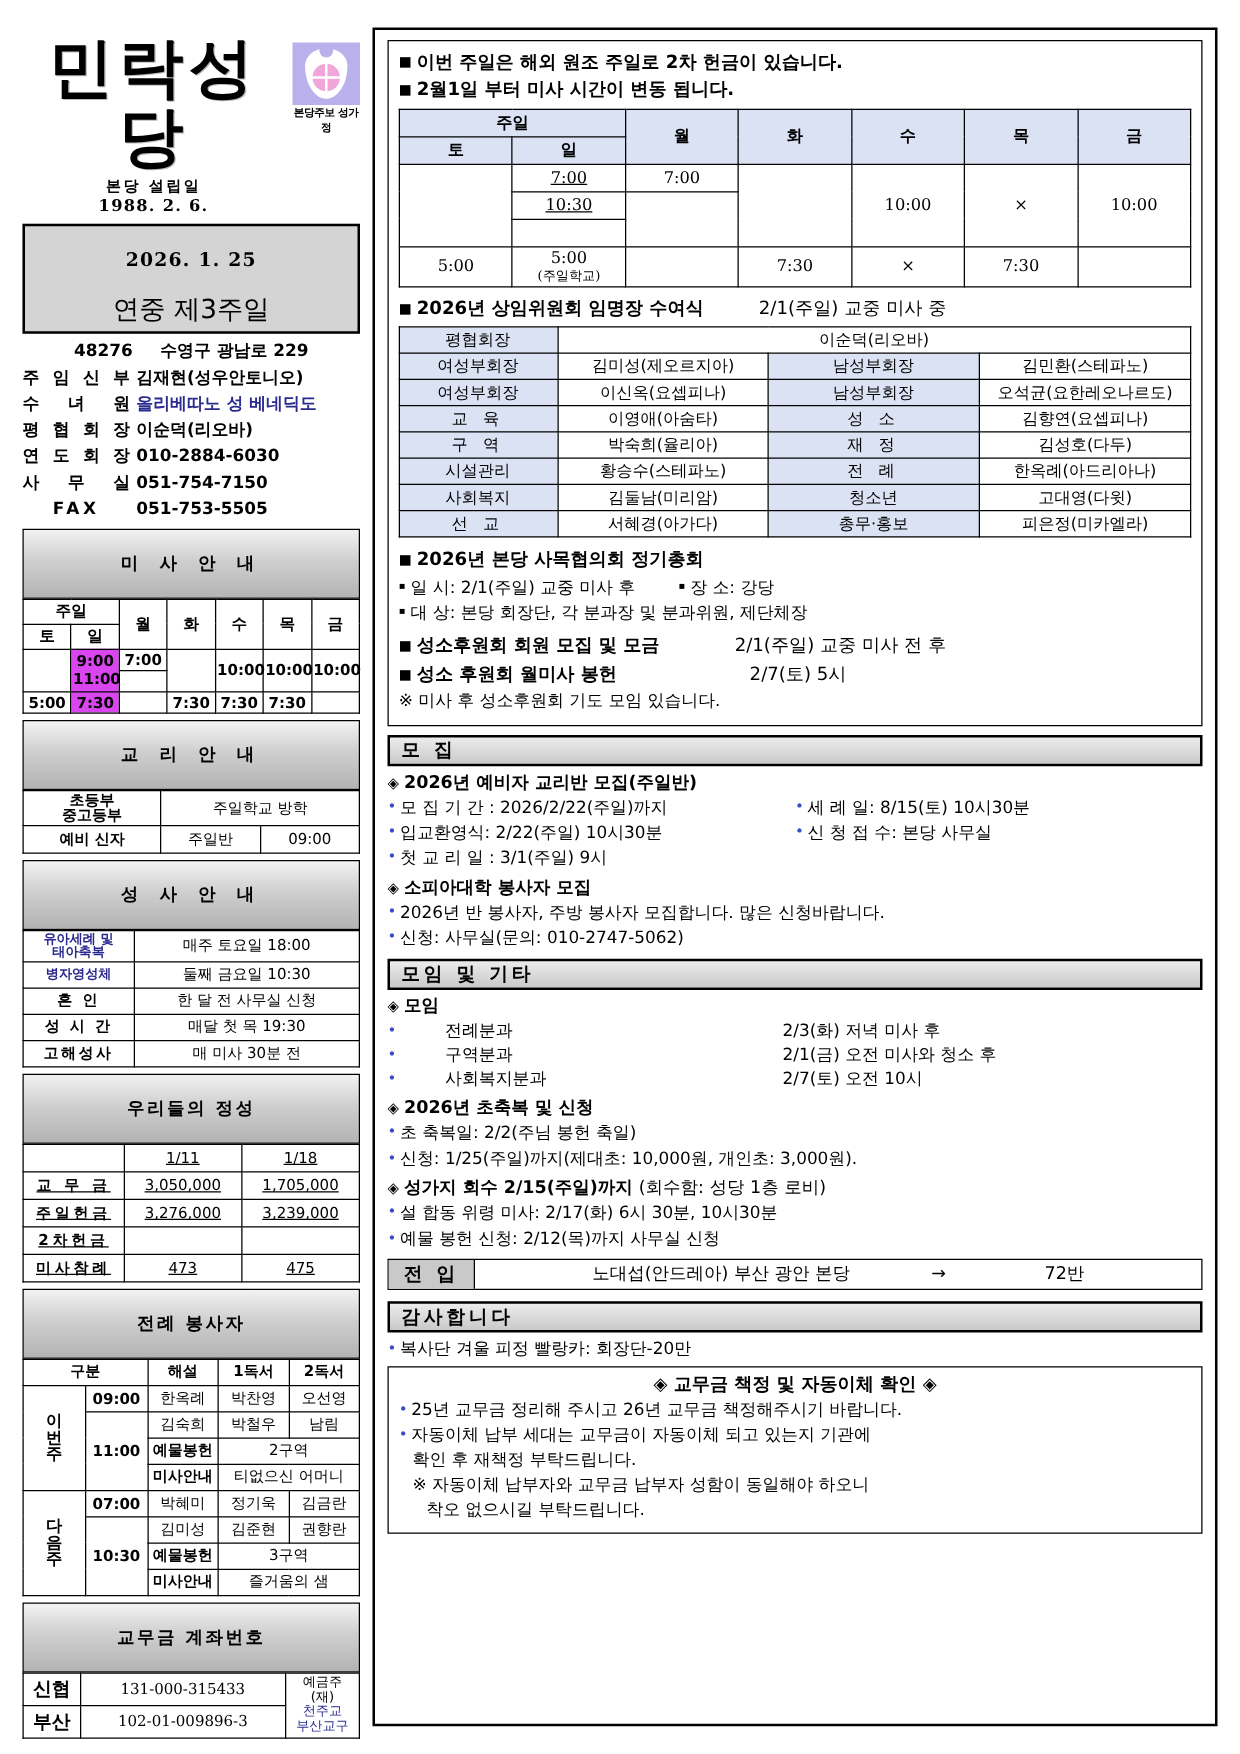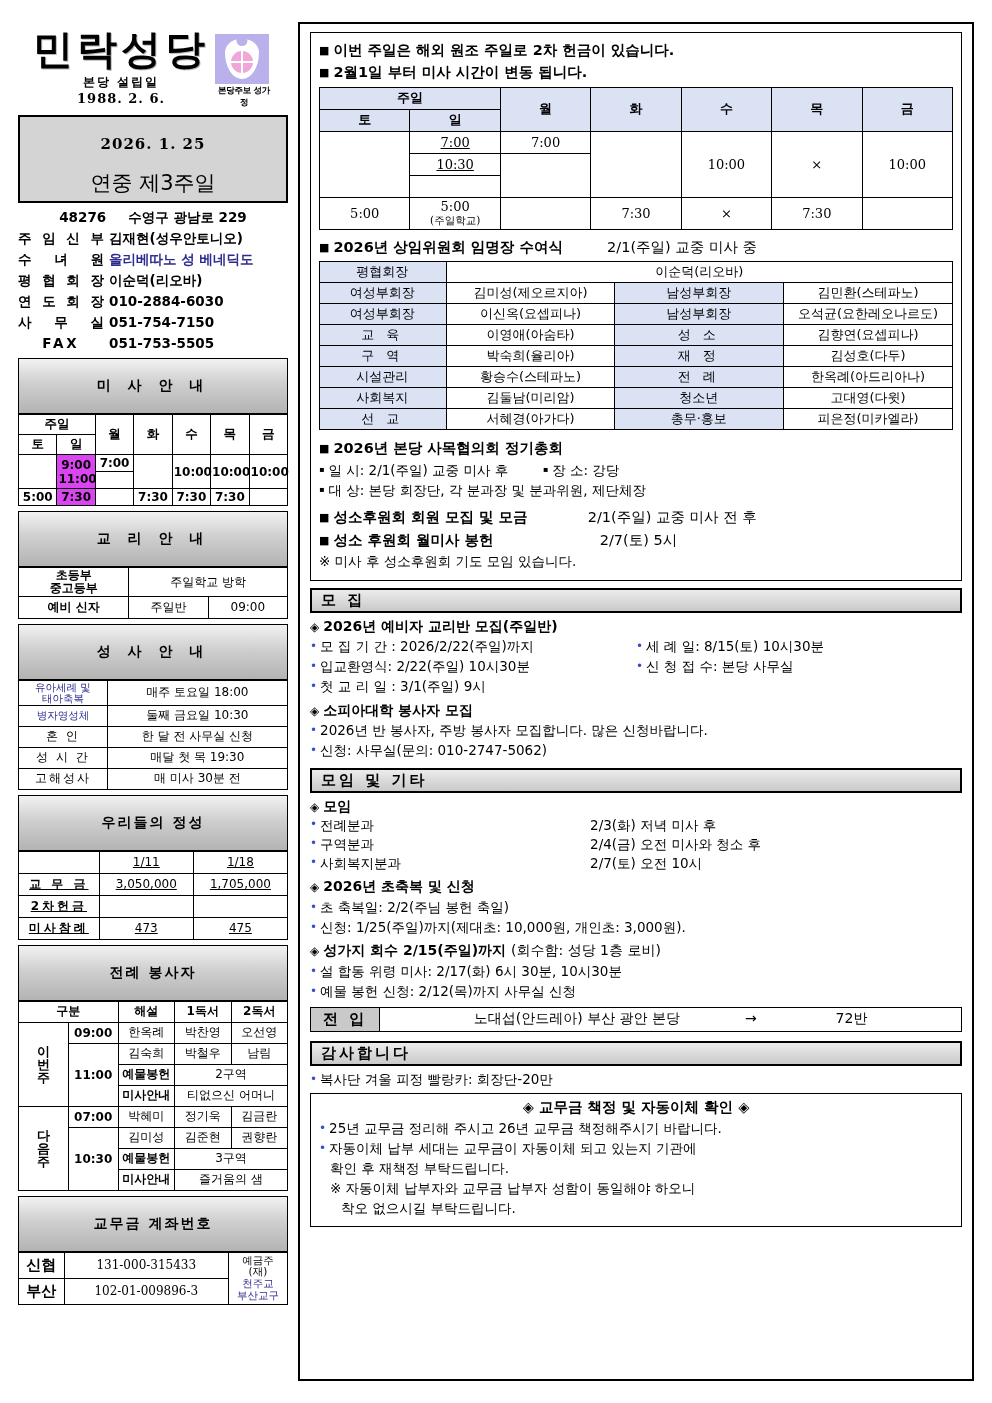--- a/index.html
+++ b/index.html
@@ -12,21 +12,21 @@
     font-size: 13px;
   }
   .page { width:992px; height:1403px; position:relative; padding:22px 18px; display:flex; gap:10px; }
 
   
   .left { width:270px; flex:0 0 270px; }
 
   .masthead { display:flex; align-items:flex-start; justify-content:center; gap:6px; padding-top:6px;}
   .mast-text { text-align:center; }
   .church-name {
-    font-size:40px; font-weight:bold; letter-spacing:4px; line-height:1.05;
+    font-size:52px; font-weight:bold; letter-spacing:4px; line-height:1.05;
     font-family:"DejaVu Serif","Liberation Serif",serif;
     text-shadow:1px 1px 0 #bbb;
   }
   .found-label { font-size:12px; font-weight:bold; letter-spacing:2px; margin-top:4px; }
   .found-date { font-size:13px; font-weight:bold; letter-spacing:1px; font-family:"DejaVu Serif",serif;}
   .logo-wrap { width:58px; text-align:center; padding-top:6px;}
   .logo-box { width:54px; height:50px; background:#b9b0ec; position:relative; }
   .logo-blob { position:absolute; left:50%; top:5px; transform:translateX(-50%); width:34px; height:40px;
     background:#fff; border-radius:46% 46% 50% 50% / 34% 34% 66% 66%; }
   .logo-dot { position:absolute; left:50%; top:1px; transform:translateX(-50%); width:11px; height:11px;
@@ -63,21 +63,21 @@
   
   .masstbl td { height:17px; font-weight:bold; font-size:11.5px;}
   .masstbl .sun-col { background:#d946ef; }
   .masstbl .dotted-top { border-top:1px dotted #555; }
   .masstbl .hdr { font-weight:bold; font-size:12.5px; }
 
   .doctr td { font-weight:bold; font-size:13px; height:22px;}
   .doctr td.val { font-weight:normal; }
 
   .sacr td { font-size:13px; height:21px; }
-  .sacr td.k { font-weight:normal; letter-spacing:2px;}
+  .sacr td.k { font-weight:bold; letter-spacing:2px;}
   .sacr td.k.sm { font-size:10.5px; letter-spacing:0; line-height:1.05;}
 
   .offer td { height:22px; font-size:13px;text-decoration:underline;}
   .offer td.k { font-weight:bold; letter-spacing:3px;}
 
   .serv td { height:21px; font-size:12.5px;}
   .serv td.hdr { font-weight:bold; }
   .serv td.b { font-weight:bold; }
   .serv td.vlabel { font-weight:bold; font-size:13px; line-height:1.0;}
 
@@ -109,21 +109,21 @@
 
   .tag {
     display:inline-block; border:2px solid #000;
     background:linear-gradient(to bottom,#ececec,#c9c9c9);
     font-weight:bold; font-size:15px; padding:1px 9px; letter-spacing:3px; margin:7px 0 3px;
   }
   .diam { color:#000; font-size:12px; margin-right:4px;}
   .dot { color:#3b4cc8; font-size:12px; margin-right:3px; vertical-align:1px;}
   .item { font-size:14px; font-weight:bold; line-height:1.45; }
   .sitem { font-size:13.5px; line-height:1.42; display:flex;}
-  .sitem .lbl { white-space:nowrap; }
+  .sitem .lbl { white-space:nowrap;margin-left:36px; }
   .two-col { display:flex; }
   .two-col > div { flex:1; }
 
   .transfer { display:flex; border:1px solid #000; margin:6px 0 2px; align-items:stretch;}
   .transfer .th { background:#c9c9c9; border-right:1px solid #000; font-weight:bold;
      font-size:15px; letter-spacing:3px; padding:2px 12px; white-space:nowrap;}
   .transfer .tb { flex:1; text-align:center; font-size:14px; padding:2px 0; }
 
   .final-box { border:1px solid #000; padding:4px 8px 7px; margin-top:4px;}
   .final-title { text-align:center; font-weight:bold; font-size:14.5px; margin-bottom:2px;}
@@ -305,20 +305,25 @@
       <tbody>
           <tr>
         <td style="width:30%"></td>
         <td>1/11</td>
         <td>1/18</td>
       </tr>
       <tr>
         <td class="k">교 무 금</td>
         <td>3,050,000</td>
         <td>1,705,000</td>
+      </tr>
+      <tr>
+        <td class="k">주일헌금</td>
+        <td>3,276,000</td>
+        <td>3,239,000</td>
       </tr>
       <tr>
         <td class="k">2차헌금</td>
         <td></td>
         <td></td>
       </tr>
       <tr>
         <td class="k">미사참례</td>
         <td>473</td>
         <td>475</td>
@@ -566,21 +571,21 @@
       <span class="diam">◈</span><span>모임</span>
     </div>
     <div class="sitem">
       <span class="dot">•</span>
       <span class="lbl" style="width:270px">전례분과</span>
       <span>2/3(화) 저녁 미사 후</span>
     </div>
     <div class="sitem">
       <span class="dot">•</span>
       <span class="lbl" style="width:270px">구역분과</span>
-      <span>2/4(금) 오전 미사와 청소 후</span>
+      <span>2/1(금) 오전 미사와 청소 후</span>
     </div>
     <div class="sitem">
       <span class="dot">•</span>
       <span class="lbl" style="width:270px">사회복지분과</span>
       <span>2/7(토) 오전 10시</span>
     </div>
 
     <div class="item" style="margin-top:3px">
       <span class="diam">◈</span><span>2026년 초축복 및 신청</span>
     </div>

